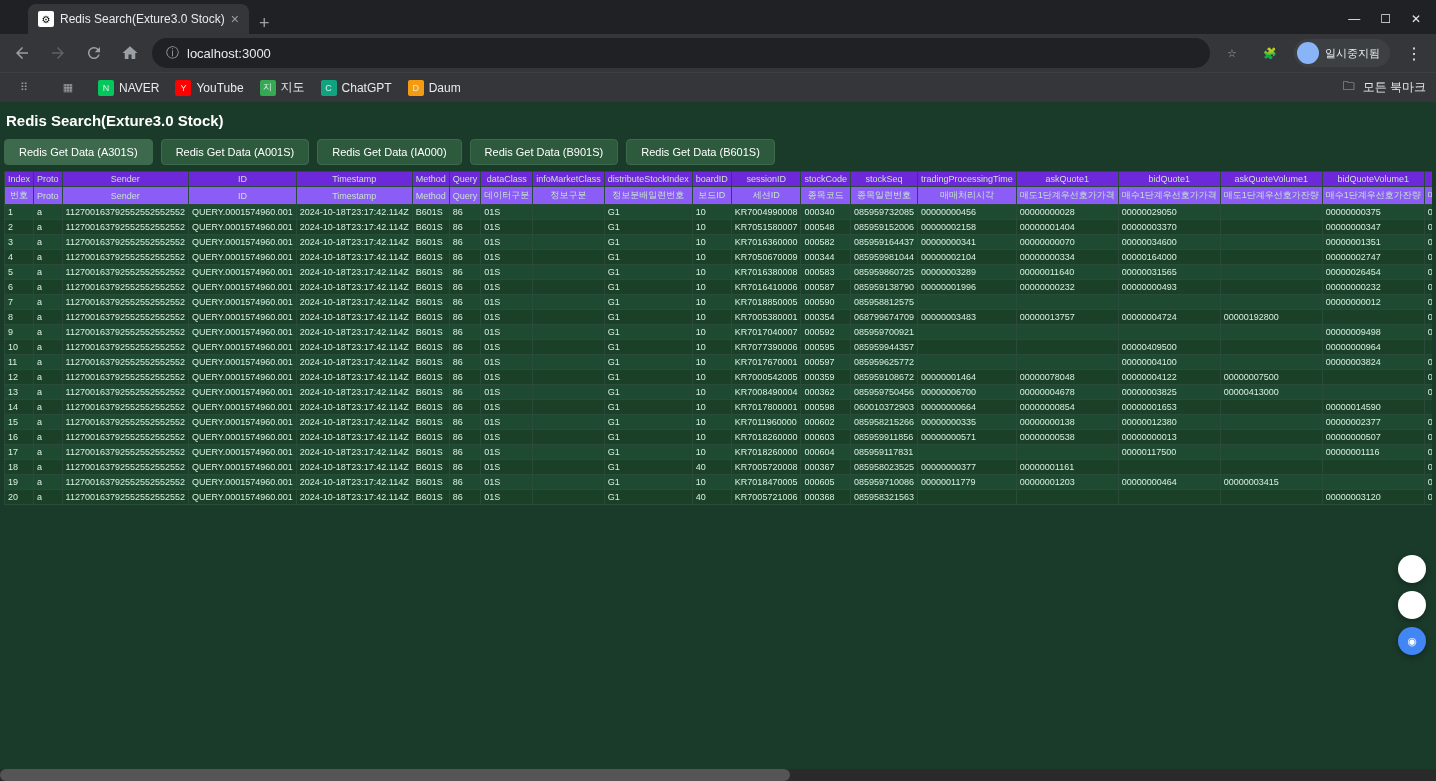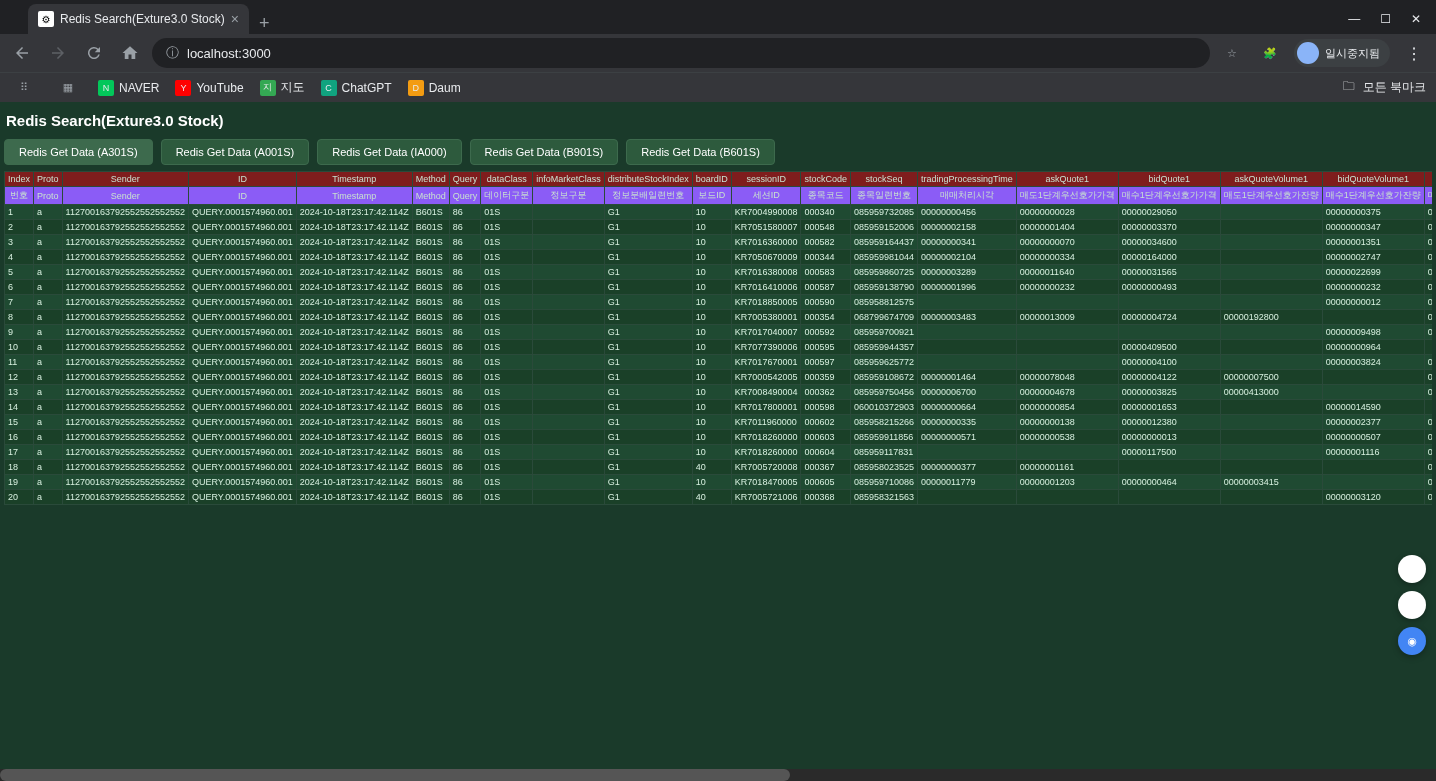--- a/index.html
+++ b/index.html
@@ -27,21 +27,21 @@
 .bm-icon { width: 16px; height: 16px; border-radius: 2px; display: flex; align-items: center; justify-content: center; font-size: 9px; }
 .bm-right { margin-left: auto; display: flex; align-items: center; gap: 8px; color: #e8eaed; font-size: 12px; }
 .app-content { background: #1a3a2a; padding: 6px 4px; height: calc(100vh - 102px); overflow: hidden; display: flex; flex-direction: column; }
 .app-title { color: #fff; font-size: 15px; font-weight: bold; padding: 4px 2px 8px; }
 .tab-buttons { display: flex; gap: 8px; padding: 2px 0 6px; }
 .tab-btn { background: #2d5a3d; border: 1px solid #3d6a4d; color: #fff; padding: 6px 14px; border-radius: 4px; font-size: 11px; cursor: pointer; }
 .tab-btn.active { background: #3d6a4d; }
 .table-wrap { overflow: auto; flex: 1; }
 table { border-collapse: collapse; font-size: 9px; }
 th, td { border: 1px solid #2a4a3a; padding: 2px 3px; text-align: left; white-space: nowrap; vertical-align: middle; }
-thead tr:first-child th { background: #7f1d1d; color: #c8e0d0; font-weight: normal; font-size: 9px; text-align: center; }
+thead tr:first-child th { background: #6d28d9; color: #c8e0d0; font-weight: normal; font-size: 9px; text-align: center; }
 thead tr:nth-child(2) th { background: #8b5cf6; color: #c8e0d0; font-weight: normal; font-size: 9px; text-align: center; }
 tbody tr:nth-child(odd) { background: #1f4a32; }
 tbody tr:nth-child(even) { background: #1a4028; }
 tbody td { color: #d8f0e0; font-size: 9px; }
 .scrollbar-h { position: fixed; bottom: 0; left: 0; right: 0; height: 12px; background: #2a2a2a; }
 .scrollbar-h-thumb { height: 100%; width: 55%; background: #555; border-radius: 6px; }
 .float-icons { position: fixed; right: 10px; top: 555px; display: flex; flex-direction: column; gap: 8px; }
 .float-icon { width: 28px; height: 28px; border-radius: 50%; background: #fff; display: flex; align-items: center; justify-content: center; cursor: pointer; box-shadow: 0 2px 6px rgba(0,0,0,0.3); }
 .float-icon.blue { background: #4285f4; color: #fff; }
 </style>
@@ -289,21 +289,21 @@
             <td></td>
             <td>G1</td>
             <td>10</td>
             <td>KR7016380008</td>
             <td>000583</td>
             <td>085959860725</td>
             <td>00000003289</td>
             <td>00000011640</td>
             <td>00000031565</td>
             <td></td>
-            <td>00000022699</td>
+            <td>00000026454</td>
             <td>00000011640</td>
           </tr>
           <tr>
             <td>6</td>
             <td>a</td>
             <td>112700163792552552552552</td>
             <td>QUERY.0001574960.001</td>
             <td>2024-10-18T23:17:42.114Z</td>
             <td>B601S</td>
             <td>86</td>
@@ -352,21 +352,21 @@
             <td>B601S</td>
             <td>86</td>
             <td>01S</td>
             <td></td>
             <td>G1</td>
             <td>10</td>
             <td>KR7005380001</td>
             <td>000354</td>
             <td>068799674709</td>
             <td>00000003483</td>
-            <td>00000013009</td>
+            <td>00000013757</td>
             <td>00000004724</td>
             <td>00000192800</td>
             <td></td>
             <td>00000192700</td>
           </tr>
           <tr>
             <td>9</td>
             <td>a</td>
             <td>112700163792552552552552</td>
             <td>QUERY.0001574960.001</td>

